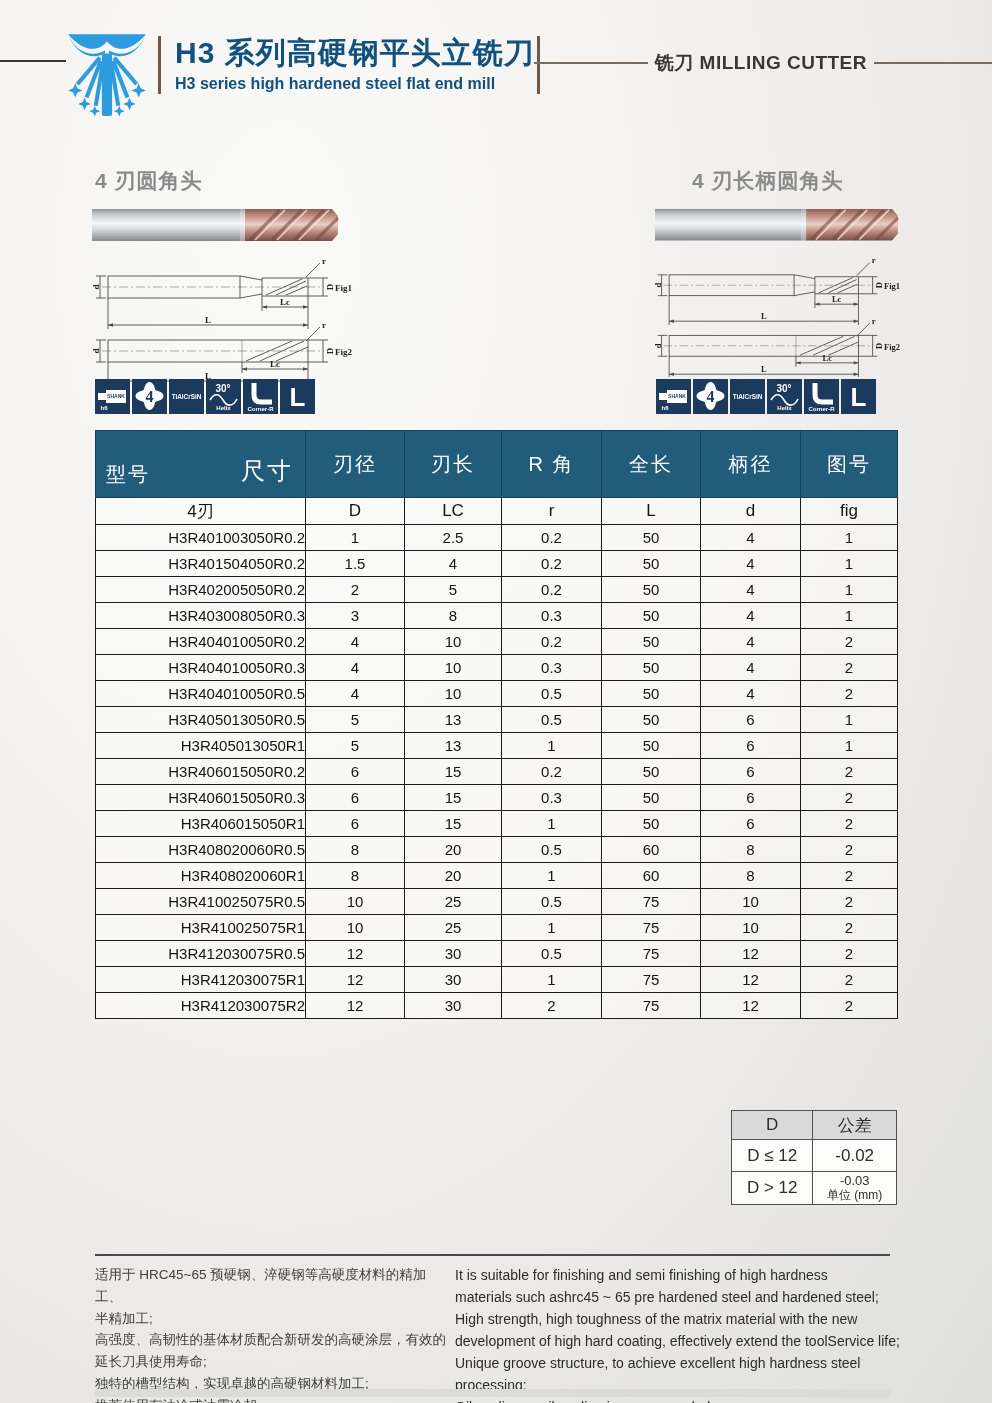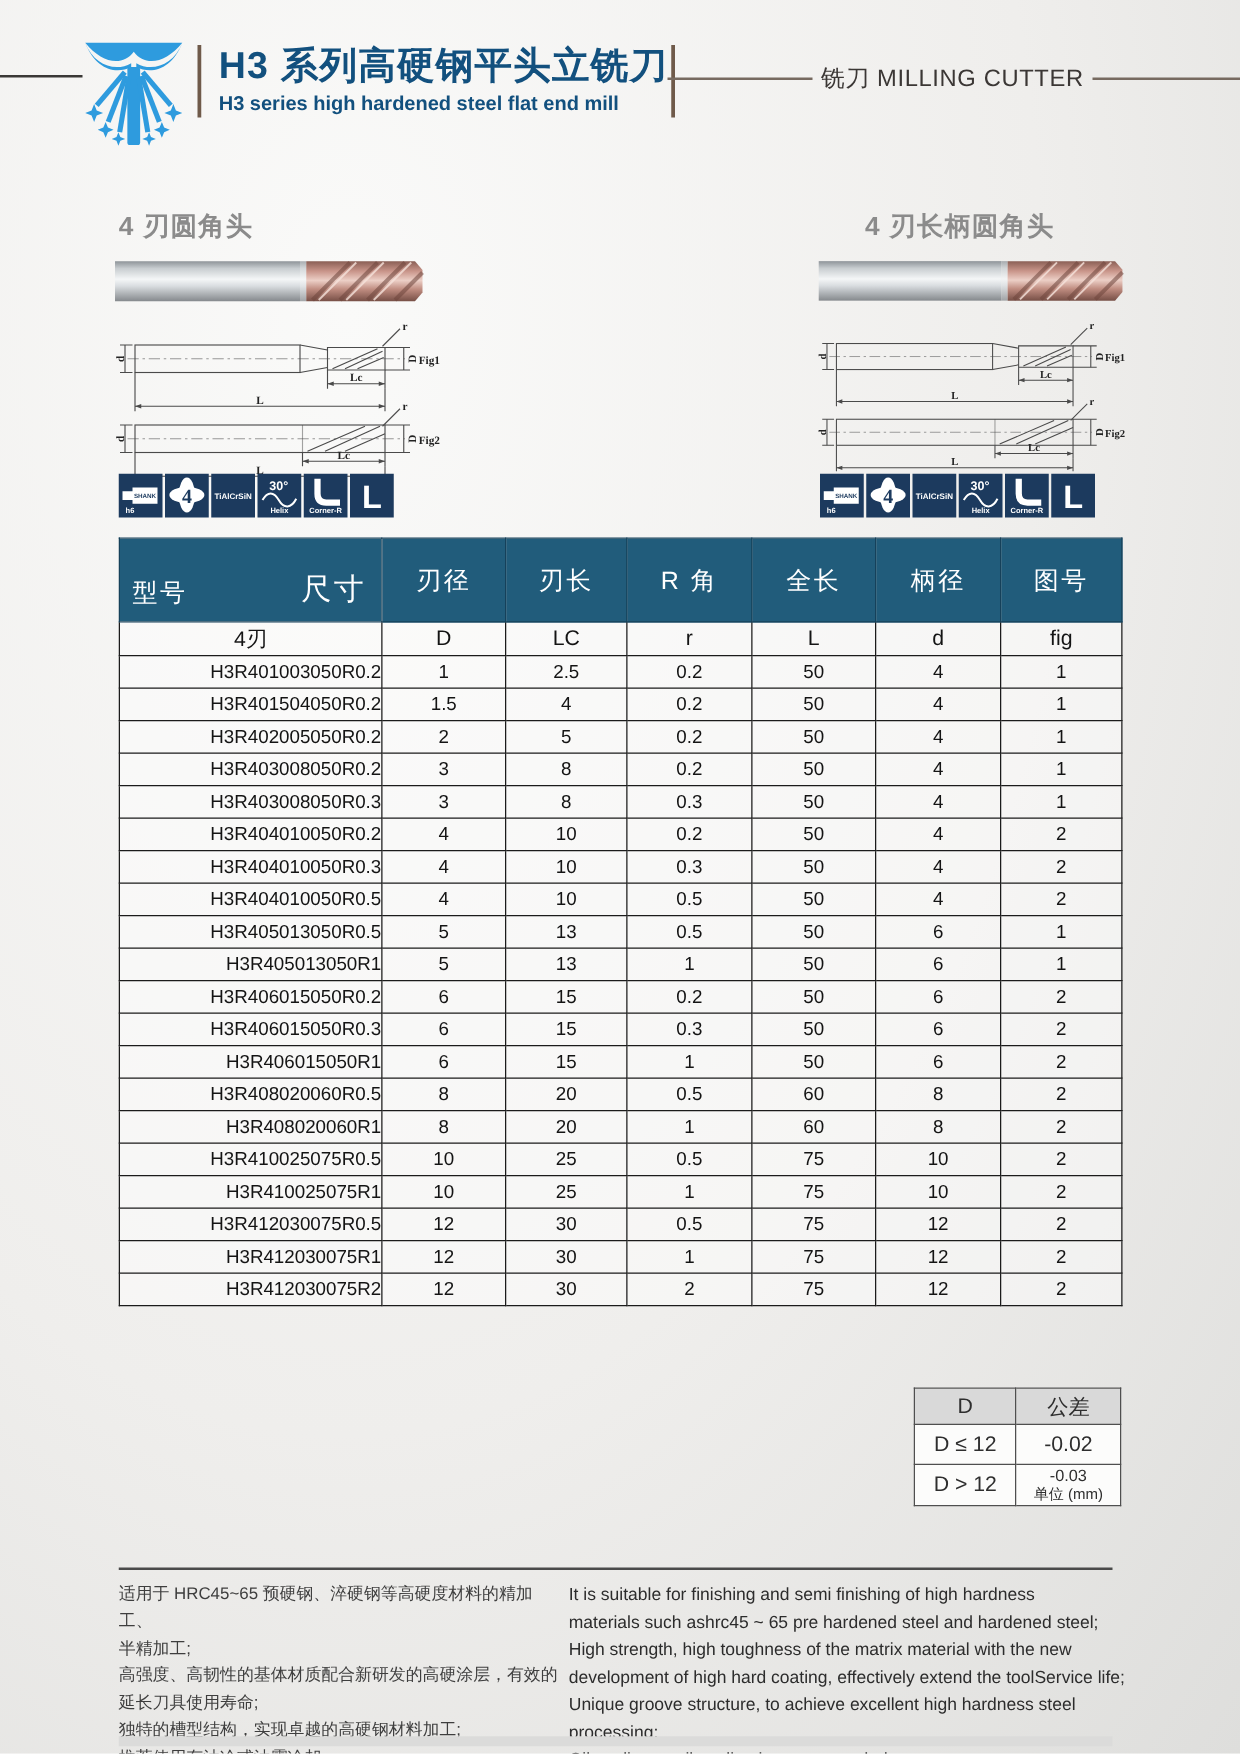--- a/index.html
+++ b/index.html
@@ -18,21 +18,21 @@
     position:absolute;left:158px;top:36px;height:58px;width:348px;
     border-left:3px solid #6f5a4a;border-right:3px solid #6f5a4a;
     padding:0 14px;display:flex;flex-direction:column;justify-content:space-between;
   }
   .title-cn{font-size:30px;font-weight:bold;color:#12507e;letter-spacing:1px;line-height:34px;white-space:nowrap;}
   .title-en{font-size:16px;font-weight:bold;color:#12507e;line-height:21px;white-space:nowrap;}
   .hdr-right{position:absolute;left:534px;top:53px;right:0;height:20px;display:flex;align-items:center;}
   .hdr-right .rline{height:2px;background:#776a60;}
   .hdr-right .r1{flex:1;}
   .hdr-right .r2{width:118px;}
-  .hdr-right .cat{font-size:19px;font-weight:normal;color:#3b3735;margin:0 7px;white-space:nowrap;letter-spacing:0.5px;}
+  .hdr-right .cat{font-size:19px;font-weight:bold;color:#3b3735;margin:0 7px;white-space:nowrap;letter-spacing:0.5px;}
   
   .sec-title{position:absolute;top:167px;font-size:21px;font-weight:bold;color:#8b8b8b;letter-spacing:1px;}
   .sec-title.s-left{left:95px;}
   .sec-title.s-right{left:657px;margin-left:35px;}
   .photo{position:absolute;top:202px;height:48px;}
   .photo.s-left{left:90px;width:250px;}
   .photo.s-right{left:653px;width:247px;}
   .drawing{position:absolute;top:254px;height:124px;}
   .drawing.s-left{left:92px;width:262px;}
   .drawing.s-right{left:654px;width:248px;}
@@ -456,29 +456,20 @@
         <tr>
           <td class="model">H3R402005050R0.2</td>
           <td>2</td>
           <td>5</td>
           <td>0.2</td>
           <td>50</td>
           <td>4</td>
           <td>1</td>
         </tr>
         <tr>
-          <td class="model">H3R403008050R0.2</td>
-          <td>3</td>
-          <td>8</td>
-          <td>0.2</td>
-          <td>50</td>
-          <td>4</td>
-          <td>1</td>
-        </tr>
-        <tr>
           <td class="model">H3R403008050R0.3</td>
           <td>3</td>
           <td>8</td>
           <td>0.3</td>
           <td>50</td>
           <td>4</td>
           <td>1</td>
         </tr>
         <tr>
           <td class="model">H3R404010050R0.2</td>

